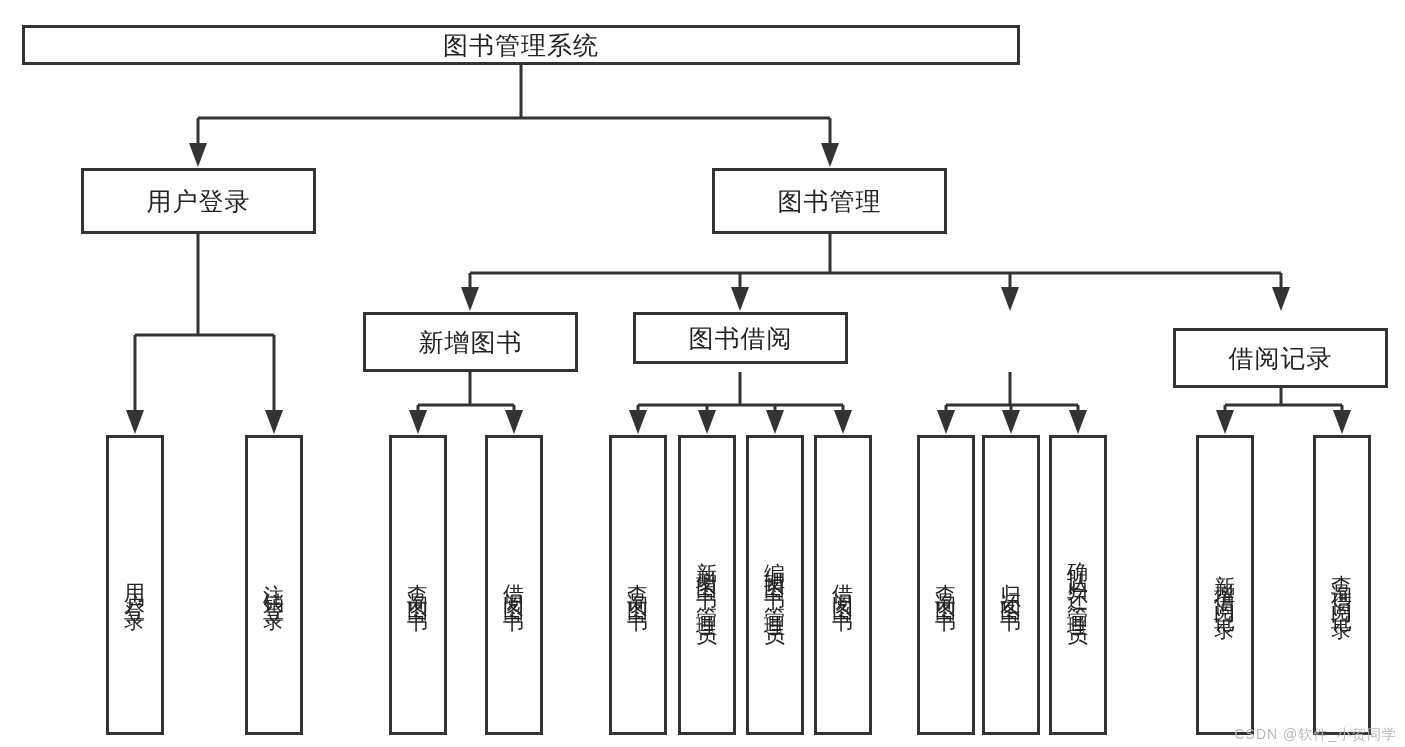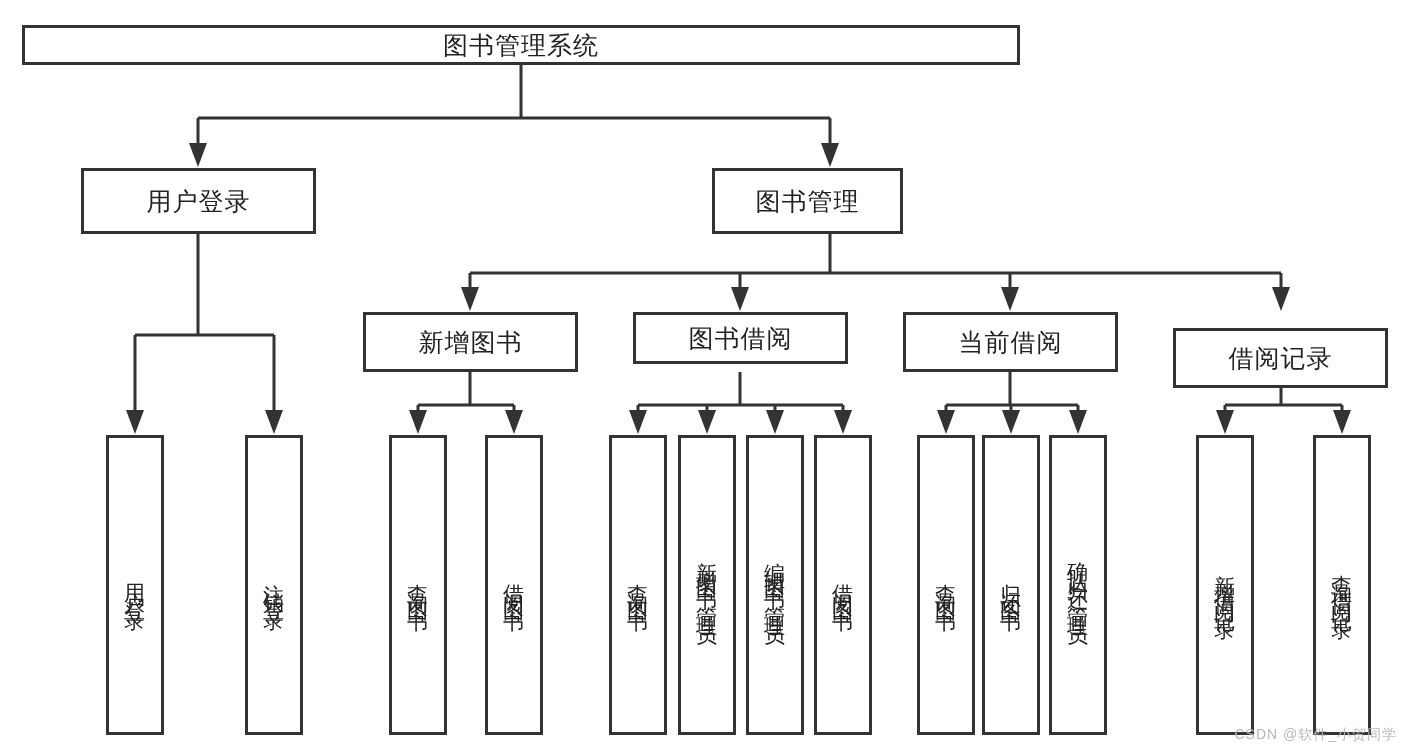--- a/index.html
+++ b/index.html
@@ -87,25 +87,24 @@
         <polygon points="1002,410 1020,410 1011,434" class="arrowhead"></polygon>
         <polygon points="1069,410 1087,410 1078,434" class="arrowhead"></polygon>
         <polygon points="1216,410 1234,410 1225,434" class="arrowhead"></polygon>
         <polygon points="1333,410 1351,410 1342,434" class="arrowhead"></polygon>
       </g>
   </svg>
 
   <div class="node h-node" style="left:22px;top:25px;width:998px;height:40px;">图书管理系统</div>
 
   <div class="node h-node" style="left:81px;top:168px;width:235px;height:66px;">用户登录</div>
-  <div class="node h-node" style="left:712px;top:168px;width:191px;height:66px;">图书管理</div>
+  <div class="node h-node" style="left:712px;top:168px;width:235px;height:66px;">图书管理</div>
 
   <div class="node h-node" style="left:363px;top:312px;width:215px;height:60px;">新增图书</div>
   <div class="node h-node" style="left:633px;top:312px;width:215px;height:52px;">图书借阅</div>
-  <div class="node h-node" style="left:903px;top:312px;width:215px;height:60px;">当前借阅</div>
   <div class="node h-node" style="left:1173px;top:328px;width:215px;height:60px;">借阅记录</div>
 
   <div class="node leaf" style="left:106px;top:435px;width:58px;height:300px;">用户登录</div>
   <div class="node leaf" style="left:245px;top:435px;width:58px;height:300px;">注销登录</div>
 
   <div class="node leaf" style="left:389px;top:435px;width:58px;height:300px;">查询图书</div>
   <div class="node leaf" style="left:485px;top:435px;width:58px;height:300px;">借阅图书</div>
 
   <div class="node leaf" style="left:609px;top:435px;width:58px;height:300px;">查询图书</div>
   <div class="node leaf" style="left:678px;top:435px;width:58px;height:300px;">新增图书（管理员）</div>

